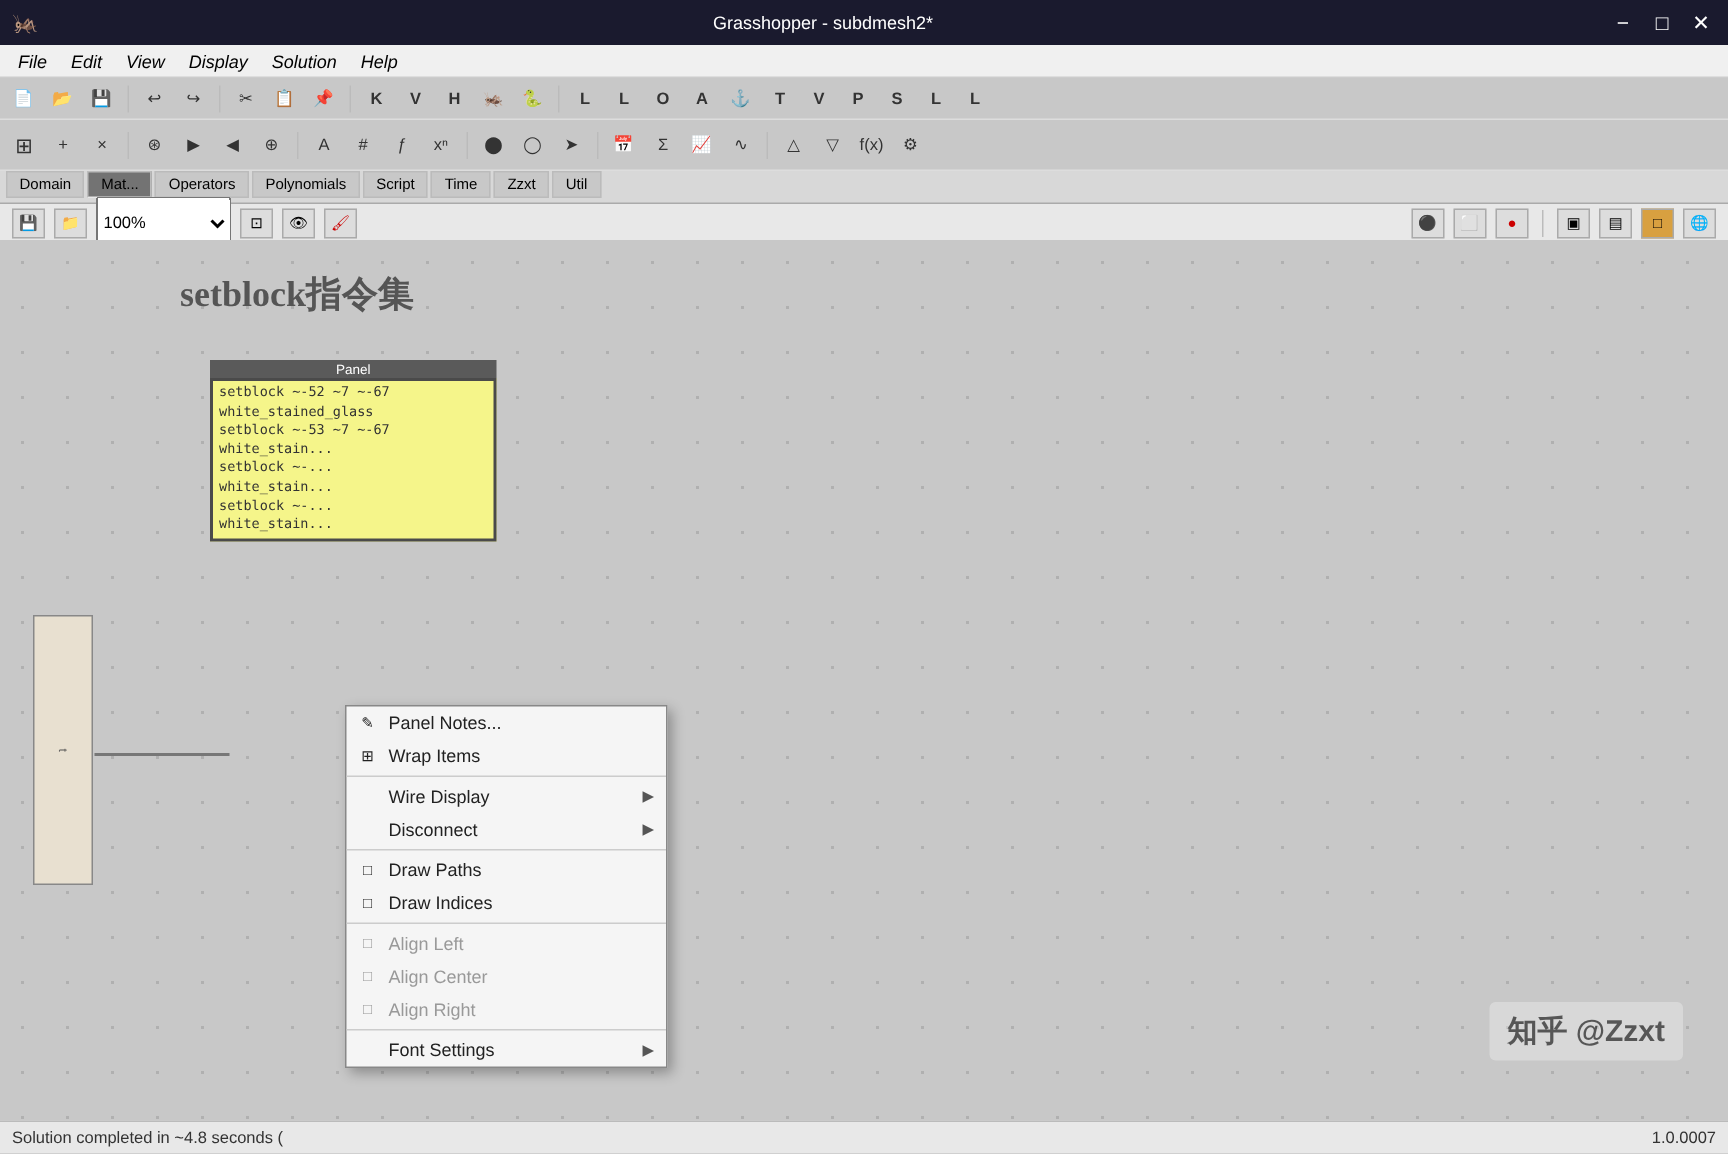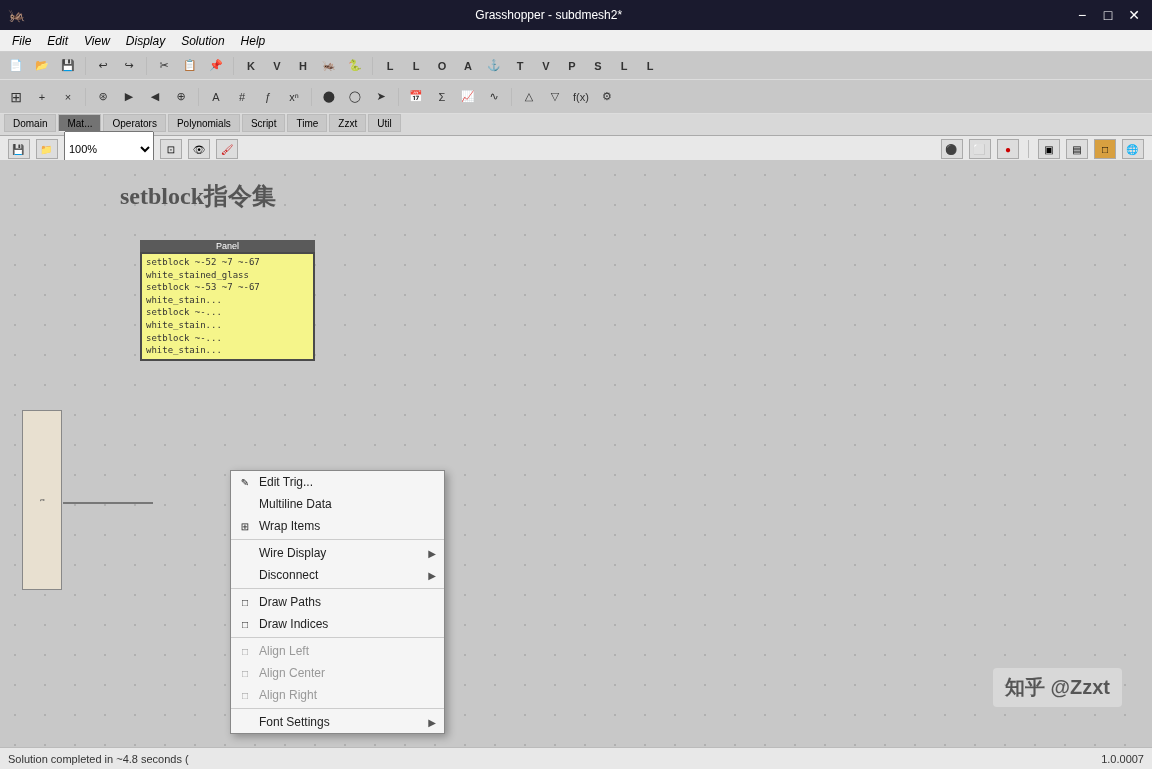--- a/index.html
+++ b/index.html
@@ -119,21 +119,21 @@
       top: 0; left: 0; right: 0; bottom: 0;
       background-image: radial-gradient(circle, #b0b0b0 1px, transparent 1px);
       background-size: 30px 30px;
     }
 
     
     #node-block {
       position: absolute;
       top: 80px;
       left: 140px;
-      width: 175px;
+      width: 191px;
     }
     #node-content {
       background: #f5f58a;
       border: 2px solid #4a4a4a;
       padding: 2px 4px;
       font-size: 9px;
       font-family: monospace;
       color: #333;
       line-height: 1.4;
     }
@@ -383,22 +383,21 @@
       <div>setblock ~-53 ~7 ~-67</div>
       <div>white_stain...</div>
       <div>setblock ~-...</div>
       <div>white_stain...</div>
       <div>setblock ~-...</div>
       <div>white_stain...</div>
     </div>
   </div>
 
   <div id="context-menu">
-      <div class="ctx-item"><span class="ctx-icon">✎</span><span>Edit Trig...</span></div>
-      <div class="ctx-item"><span>Multiline Data</span></div>
+      <div class="ctx-item"><span class="ctx-icon">✎</span><span>Panel Notes...</span></div>
       <div class="ctx-item"><span class="ctx-icon">⊞</span><span>Wrap Items</span></div>
       <div class="ctx-separator"></div>
       <div class="ctx-item"><span>Wire Display</span><span class="ctx-arrow">▶</span></div>
       <div class="ctx-item"><span>Disconnect</span><span class="ctx-arrow">▶</span></div>
       <div class="ctx-separator"></div>
       <div class="ctx-item"><span class="ctx-icon">□</span><span>Draw Paths</span></div>
       <div class="ctx-item"><span class="ctx-icon">□</span><span>Draw Indices</span></div>
       <div class="ctx-separator"></div>
       <div class="ctx-item disabled"><span class="ctx-icon">□</span><span>Align Left</span></div>
       <div class="ctx-item disabled"><span class="ctx-icon">□</span><span>Align Center</span></div>

